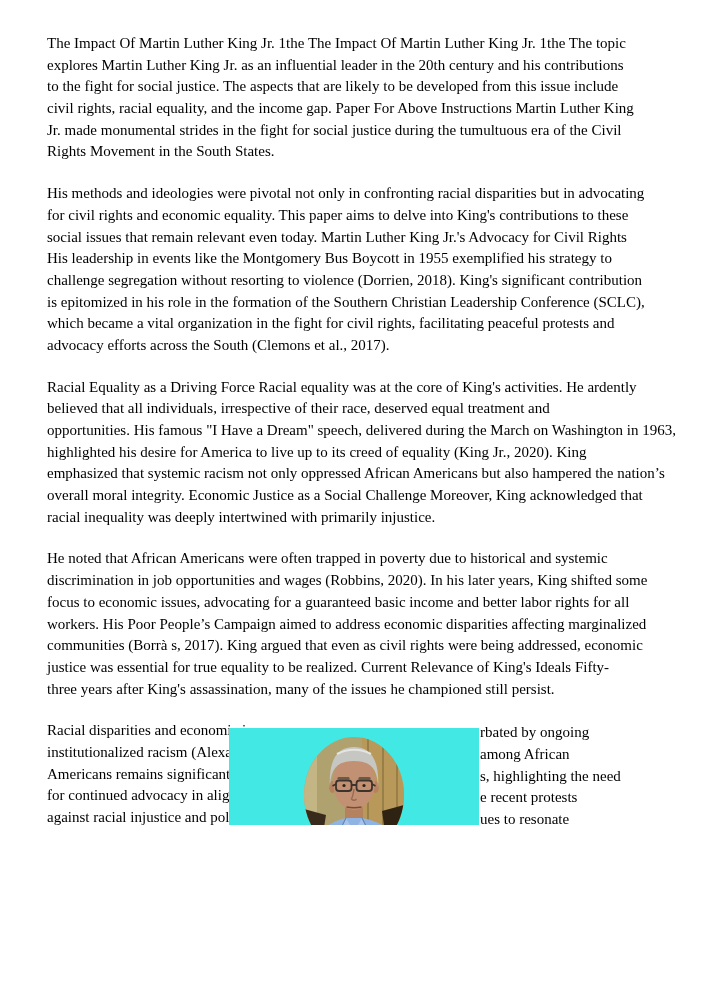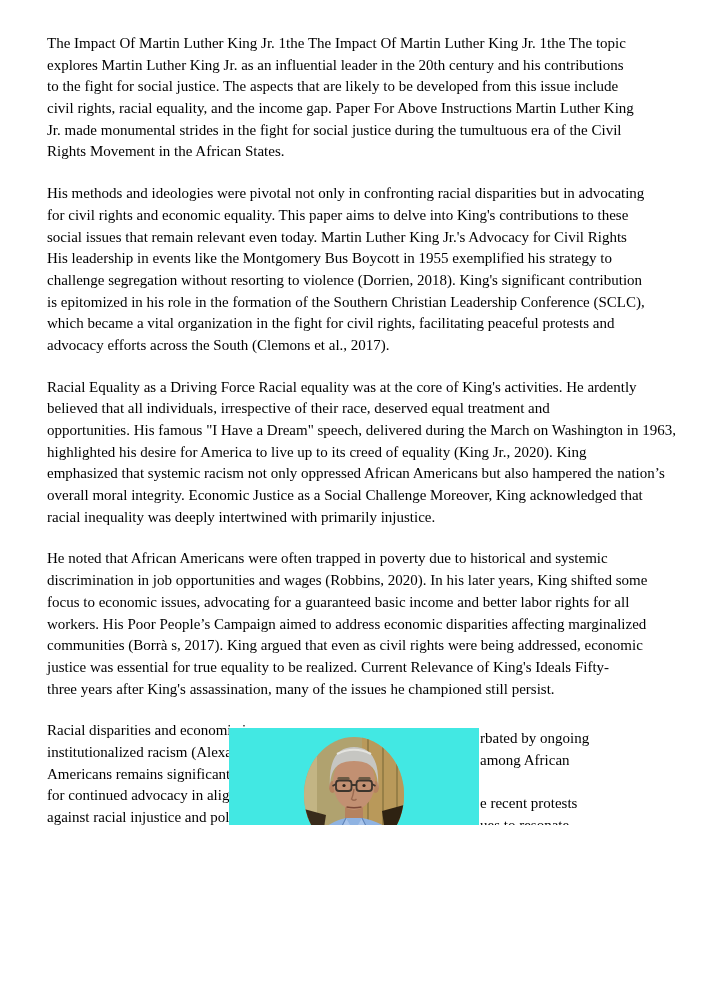--- a/index.html
+++ b/index.html
@@ -5,21 +5,21 @@
   html,body { margin:0; padding:0; }
   body { width:708px; height:1000px; background:#ffffff; font-family:"Liberation Serif", serif; }
   .page { position:relative; width:708px; height:825px; background:#ffffff; overflow:hidden; }
 
   .doc {
     position:absolute; left:47px; top:33px; width:624px;
     font-size:15px; color:#000000;
   }
   .para { margin:0 0 20px 0; }
   .tline { position:relative; height:21.7px; line-height:21.7px; white-space:nowrap; }
-  .frag-right { position:absolute; left:433px; top:8px; white-space:nowrap;text-align:center; }
+  .frag-right { position:absolute; left:433px; top:2px; white-space:nowrap;text-align:center; }
 
   .overlay {
     position:absolute; left:229px; top:728px; width:250px; height:249px;
     background:#42e8e3; text-align:center; z-index:5;
   }
   .photo-wrap { width:100px; height:116px; margin:9px auto 0 auto; }
   .photo-wrap svg { display:block; }
   .contact {
     margin-top:20px;
     font-family:"Liberation Sans", sans-serif;
@@ -37,21 +37,21 @@
 
 <div class="page">
 
   <div class="doc" id="doc-text">
       <div class="para">
         <div class="tline">The Impact Of Martin Luther King Jr. 1the The Impact Of Martin Luther King Jr. 1the The topic</div>
         <div class="tline">explores Martin Luther King Jr. as an influential leader in the 20th century and his contributions</div>
         <div class="tline">to the fight for social justice. The aspects that are likely to be developed from this issue include</div>
         <div class="tline">civil rights, racial equality, and the income gap. Paper For Above Instructions Martin Luther King</div>
         <div class="tline">Jr. made monumental strides in the fight for social justice during the tumultuous era of the Civil</div>
-        <div class="tline">Rights Movement in the African States.</div>
+        <div class="tline">Rights Movement in the South States.</div>
       </div>
       <div class="para">
         <div class="tline">His methods and ideologies were pivotal not only in confronting racial disparities but in advocating</div>
         <div class="tline">for civil rights and economic equality. This paper aims to delve into King's contributions to these</div>
         <div class="tline">social issues that remain relevant even today. Martin Luther King Jr.'s Advocacy for Civil Rights</div>
         <div class="tline">His leadership in events like the Montgomery Bus Boycott in 1955 exemplified his strategy to</div>
         <div class="tline">challenge segregation without resorting to violence (Dorrien, 2018). King's significant contribution</div>
         <div class="tline">is epitomized in his role in the formation of the Southern Christian Leadership Conference (SCLC),</div>
         <div class="tline">which became a vital organization in the fight for civil rights, facilitating peaceful protests and</div>
         <div class="tline">advocacy efforts across the South (Clemons et al., 2017).</div>
@@ -70,21 +70,21 @@
         <div class="tline">discrimination in job opportunities and wages (Robbins, 2020). In his later years, King shifted some</div>
         <div class="tline">focus to economic issues, advocating for a guaranteed basic income and better labor rights for all</div>
         <div class="tline">workers. His Poor People’s Campaign aimed to address economic disparities affecting marginalized</div>
         <div class="tline">communities (Borrà s, 2017). King argued that even as civil rights were being addressed, economic</div>
         <div class="tline">justice was essential for true equality to be realized. Current Relevance of King's Ideals Fifty-</div>
         <div class="tline">three years after King's assassination, many of the issues he championed still persist.</div>
       </div>
       <div class="para">
         <div class="tline"><span>Racial disparities and economic ineq</span><span class="frag-right">rbated by ongoing</span></div>
         <div class="tline"><span>institutionalized racism (Alexande</span><span class="frag-right">among African</span></div>
-        <div class="tline"><span>Americans remains significantly hi</span></div>
+        <div class="tline"><span>Americans remains significantly hi</span><span class="frag-right">s, highlighting the need</span></div>
         <div class="tline"><span>for continued advocacy in alignm</span><span class="frag-right">e recent protests</span></div>
         <div class="tline"><span>against racial injustice and police b</span><span class="frag-right">ues to resonate</span></div>
         <div class="tline"><span>(Werner, 2017). The Legacy of Ma</span><span class="frag-right">ndational in the discourse</span></div>
         <div class="tline"><span>surrounding social justice in Ameri</span></div>
       </div>
     </div>
 
   <div class="overlay" style="background-color: rgb(66, 232, 227);">
 
     <div class="photo-wrap">

